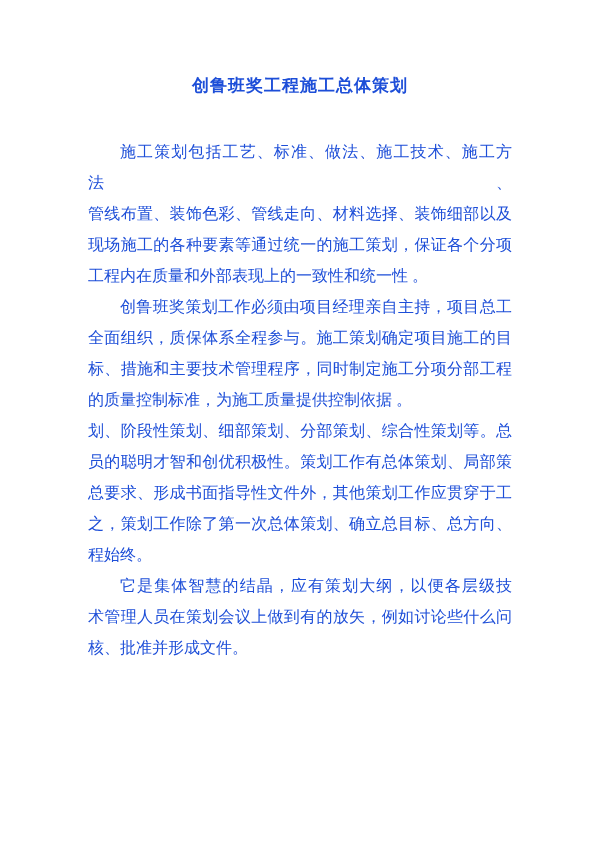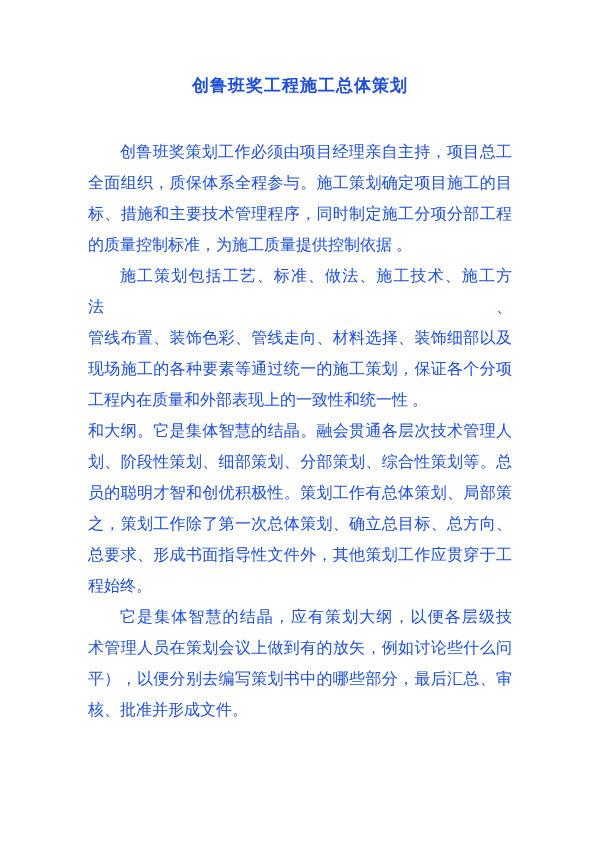--- a/index.html
+++ b/index.html
@@ -51,43 +51,41 @@
 </style>
 </head>
 <body>
 
 <div class="page">
   <h1 class="title">创鲁班奖工程施工总体策划</h1>
 
   <div class="body-text">
 
     <div class="para">
+      <div class="line indent">施工策划包括工艺、标准、做法、施工技术、施工方法、</div>
+      <div class="line">管线布置、装饰色彩、管线走向、材料选择、装饰细部以及</div>
+      <div class="line">现场施工的各种要素等通过统一的施工策划，保证各个分项</div>
+      <div class="line end">工程内在质量和外部表现上的一致性和统一性 。</div>
+    </div>
+
+    <div class="para">
       <div class="line indent">创鲁班奖策划工作必须由项目经理亲自主持，项目总工</div>
       <div class="line">全面组织，质保体系全程参与。施工策划确定项目施工的目</div>
       <div class="line">标、措施和主要技术管理程序，同时制定施工分项分部工程</div>
       <div class="line end">的质量控制标准，为施工质量提供控制依据 。</div>
     </div>
 
     <div class="para">
-      <div class="line indent">施工策划包括工艺、标准、做法、施工技术、施工方法、</div>
-      <div class="line">管线布置、装饰色彩、管线走向、材料选择、装饰细部以及</div>
-      <div class="line">现场施工的各种要素等通过统一的施工策划，保证各个分项</div>
-      <div class="line end">工程内在质量和外部表现上的一致性和统一性 。</div>
-    </div>
-
-    <div class="para">
-      <div class="line">和大纲。它是集体智慧的结晶。融会贯通各层次技术管理人</div>
       <div class="line">划、阶段性策划、细部策划、分部策划、综合性策划等。总</div>
       <div class="line">员的聪明才智和创优积极性。策划工作有总体策划、局部策</div>
+      <div class="line">总要求、形成书面指导性文件外，其他策划工作应贯穿于工</div>
       <div class="line">之，策划工作除了第一次总体策划、确立总目标、总方向、</div>
-      <div class="line">总要求、形成书面指导性文件外，其他策划工作应贯穿于工</div>
       <div class="line end">程始终。</div>
     </div>
 
     <div class="para">
       <div class="line indent">它是集体智慧的结晶，应有策划大纲，以便各层级技</div>
       <div class="line">术管理人员在策划会议上做到有的放矢，例如讨论些什么问</div>
-      <div class="line">平），以便分别去编写策划书中的哪些部分，最后汇总、审</div>
       <div class="line end">核、批准并形成文件。</div>
     </div>
 
   </div>
 </div>
 
 </body></html>

